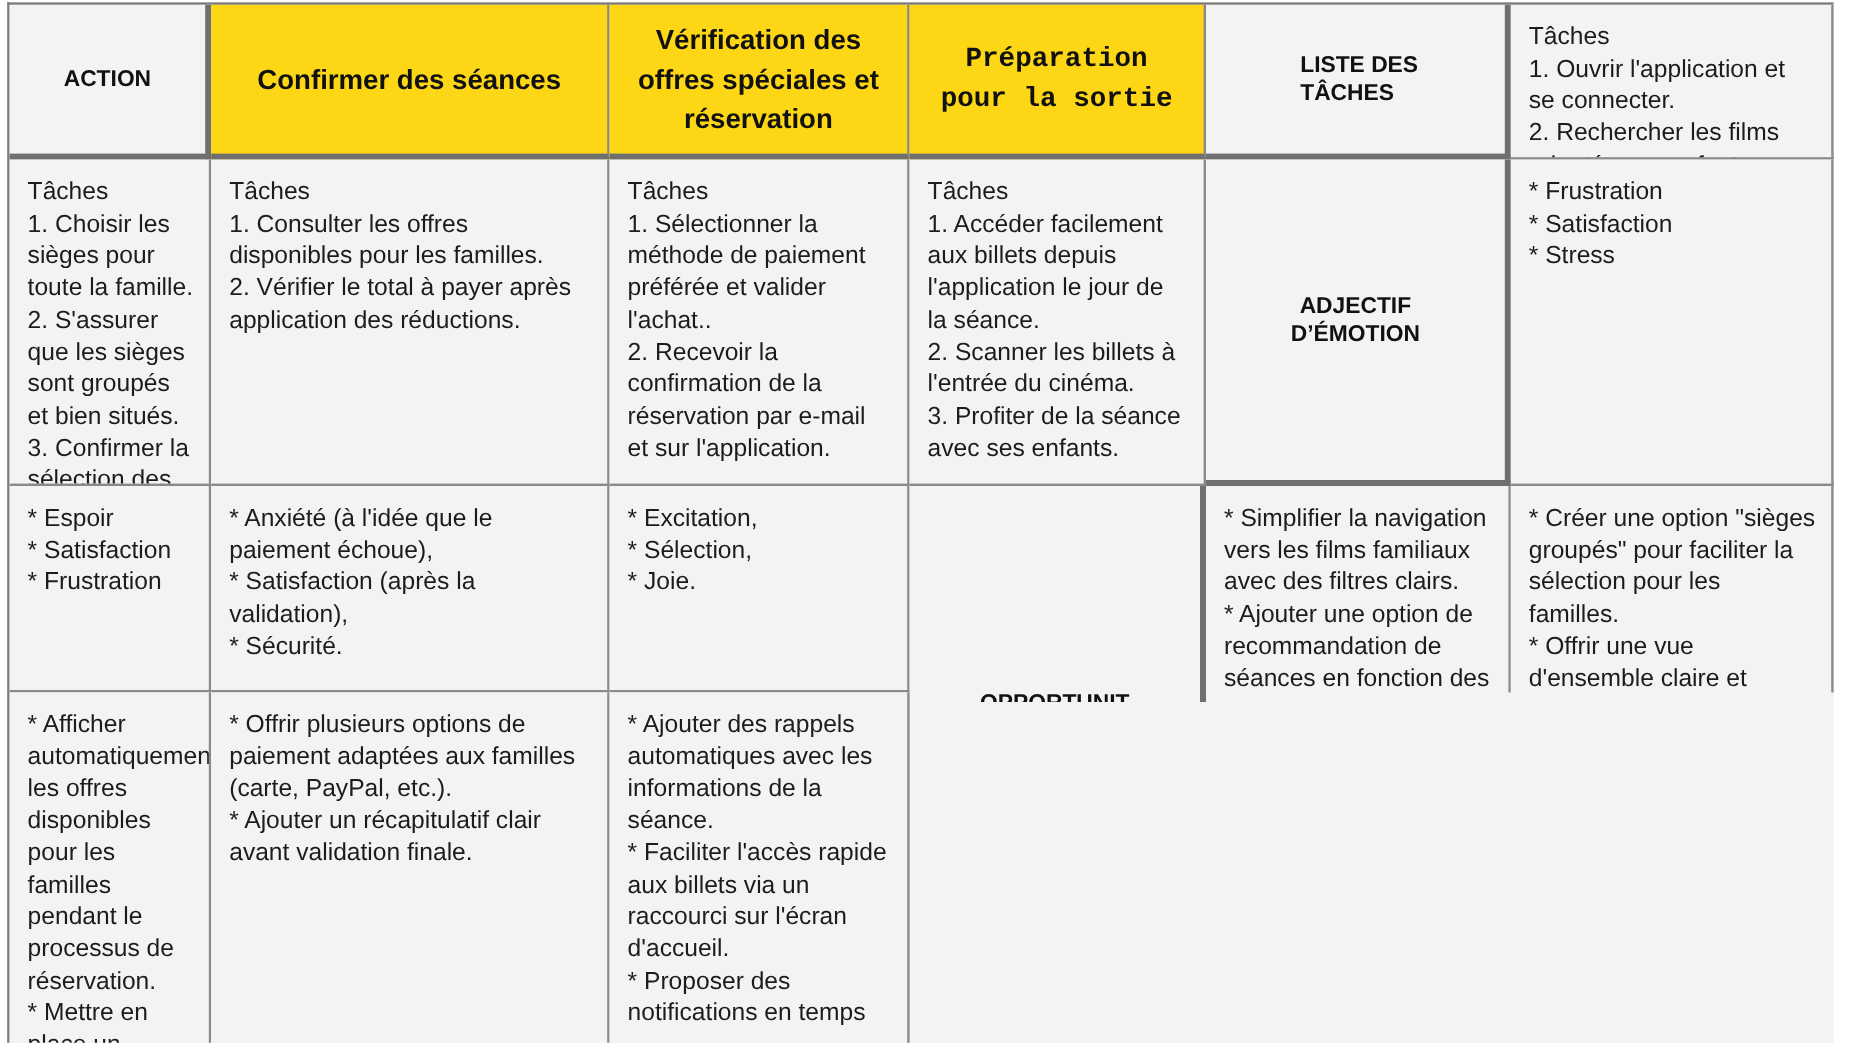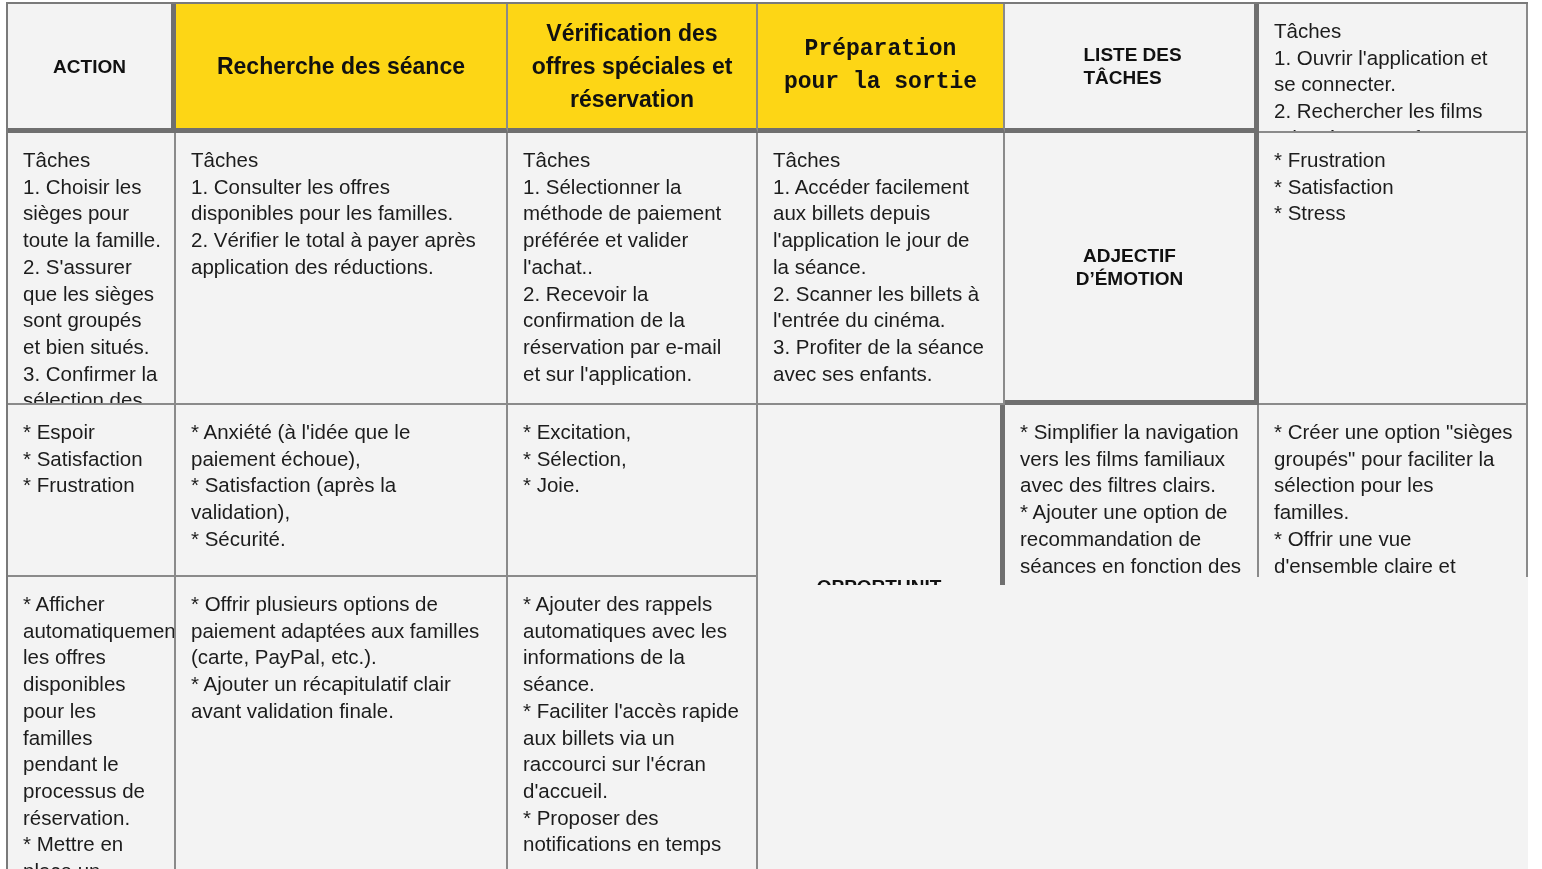--- a/index.html
+++ b/index.html
@@ -46,21 +46,21 @@
 </style>
 </head>
 <body>
 
 <div class="grid">
 
   <div class="cell label-cell">
     <span>ACTION</span>
   </div>
   <div class="cell header-cell">
-    <span>Recherche des séance</span>
+    <span>Confirmer des séances</span>
   </div>
   <div class="cell header-cell">
     <span>Vérification des offres spéciales et réservation</span>
   </div>
   <div class="cell header-cell last">
     <span>Préparation pour la sortie</span>
   </div>
 
   <div class="cell label-cell">
     <span style="display:block;width:110px;text-align:left;margin-left:18px;">LISTE DES TÂCHES</span>

